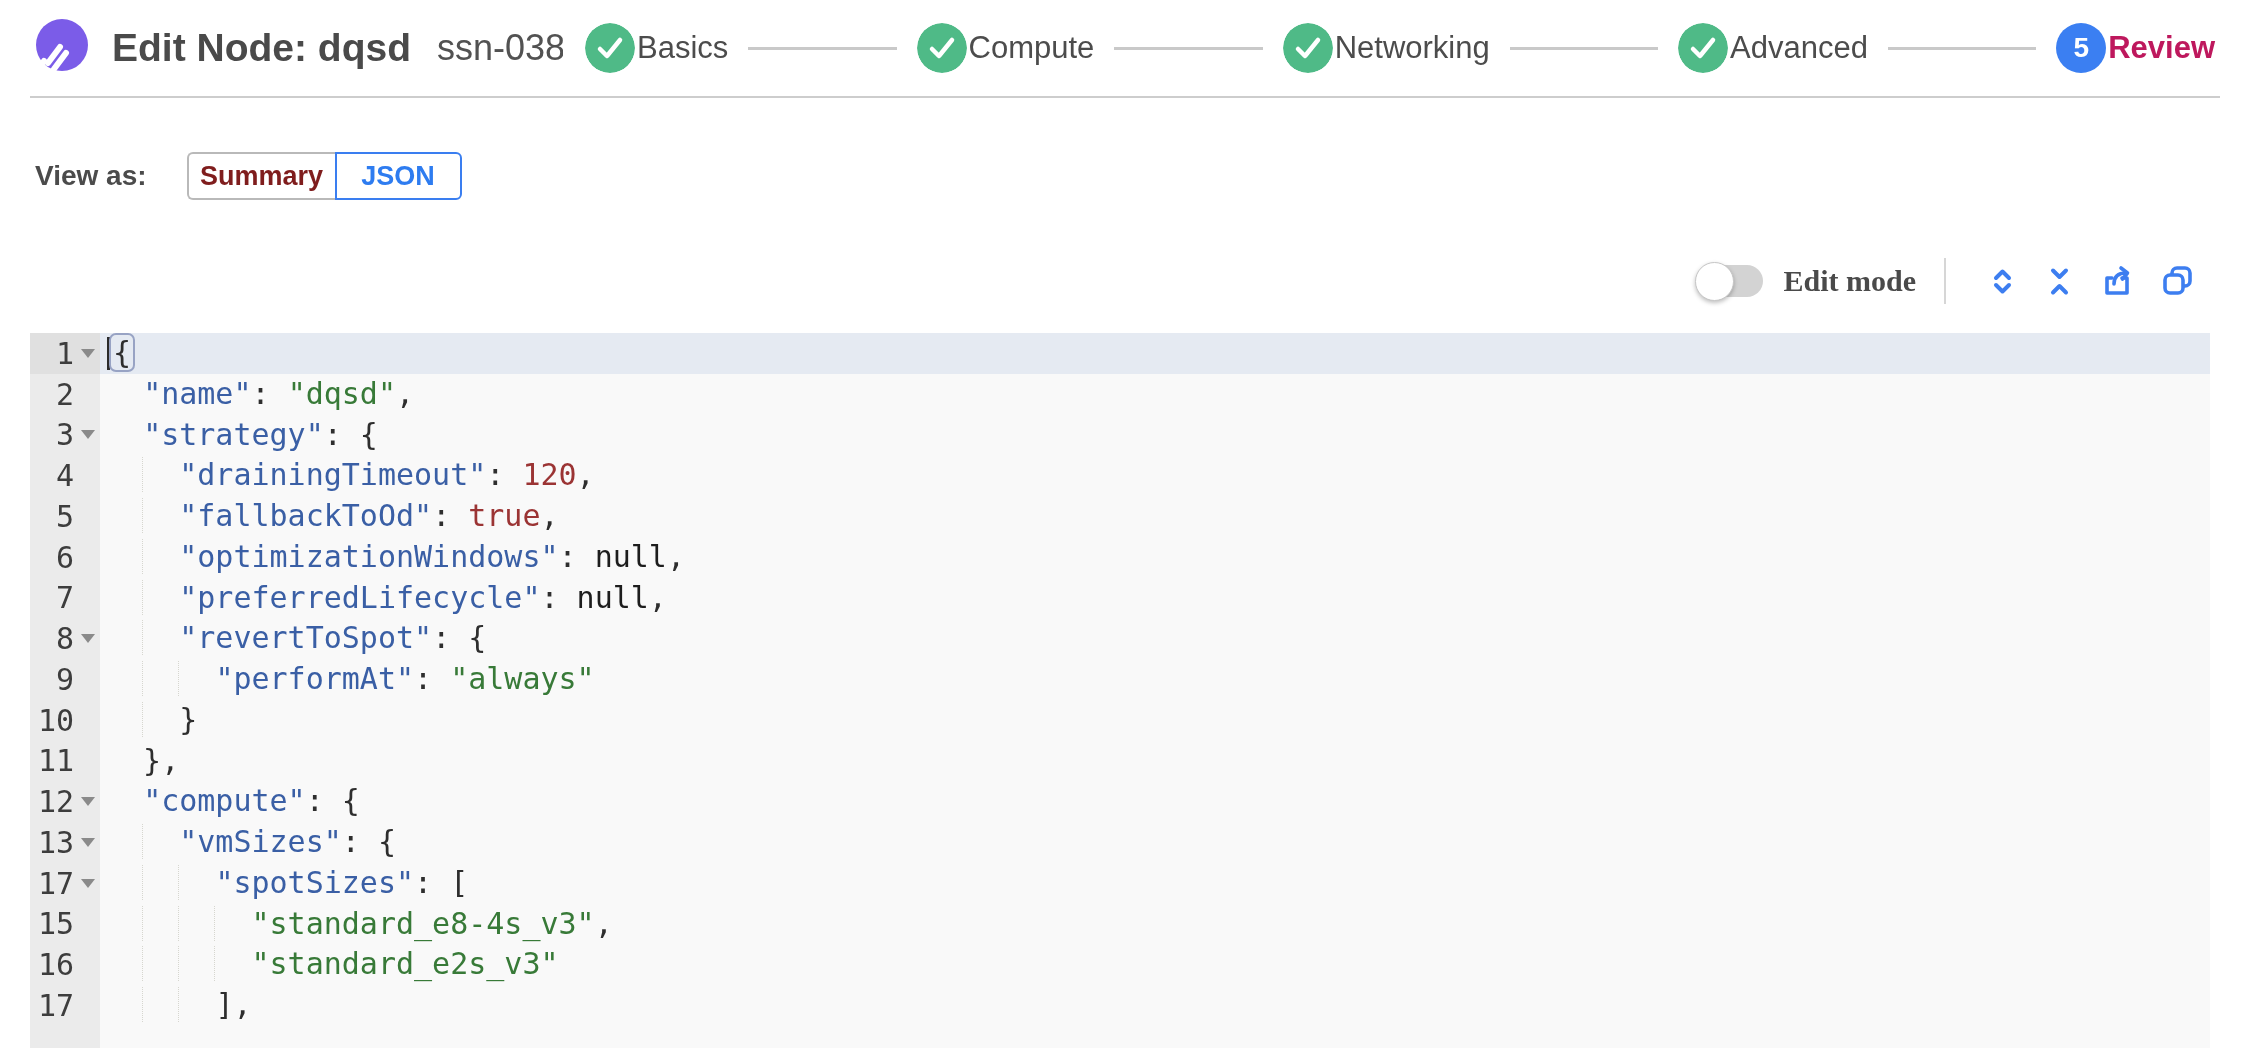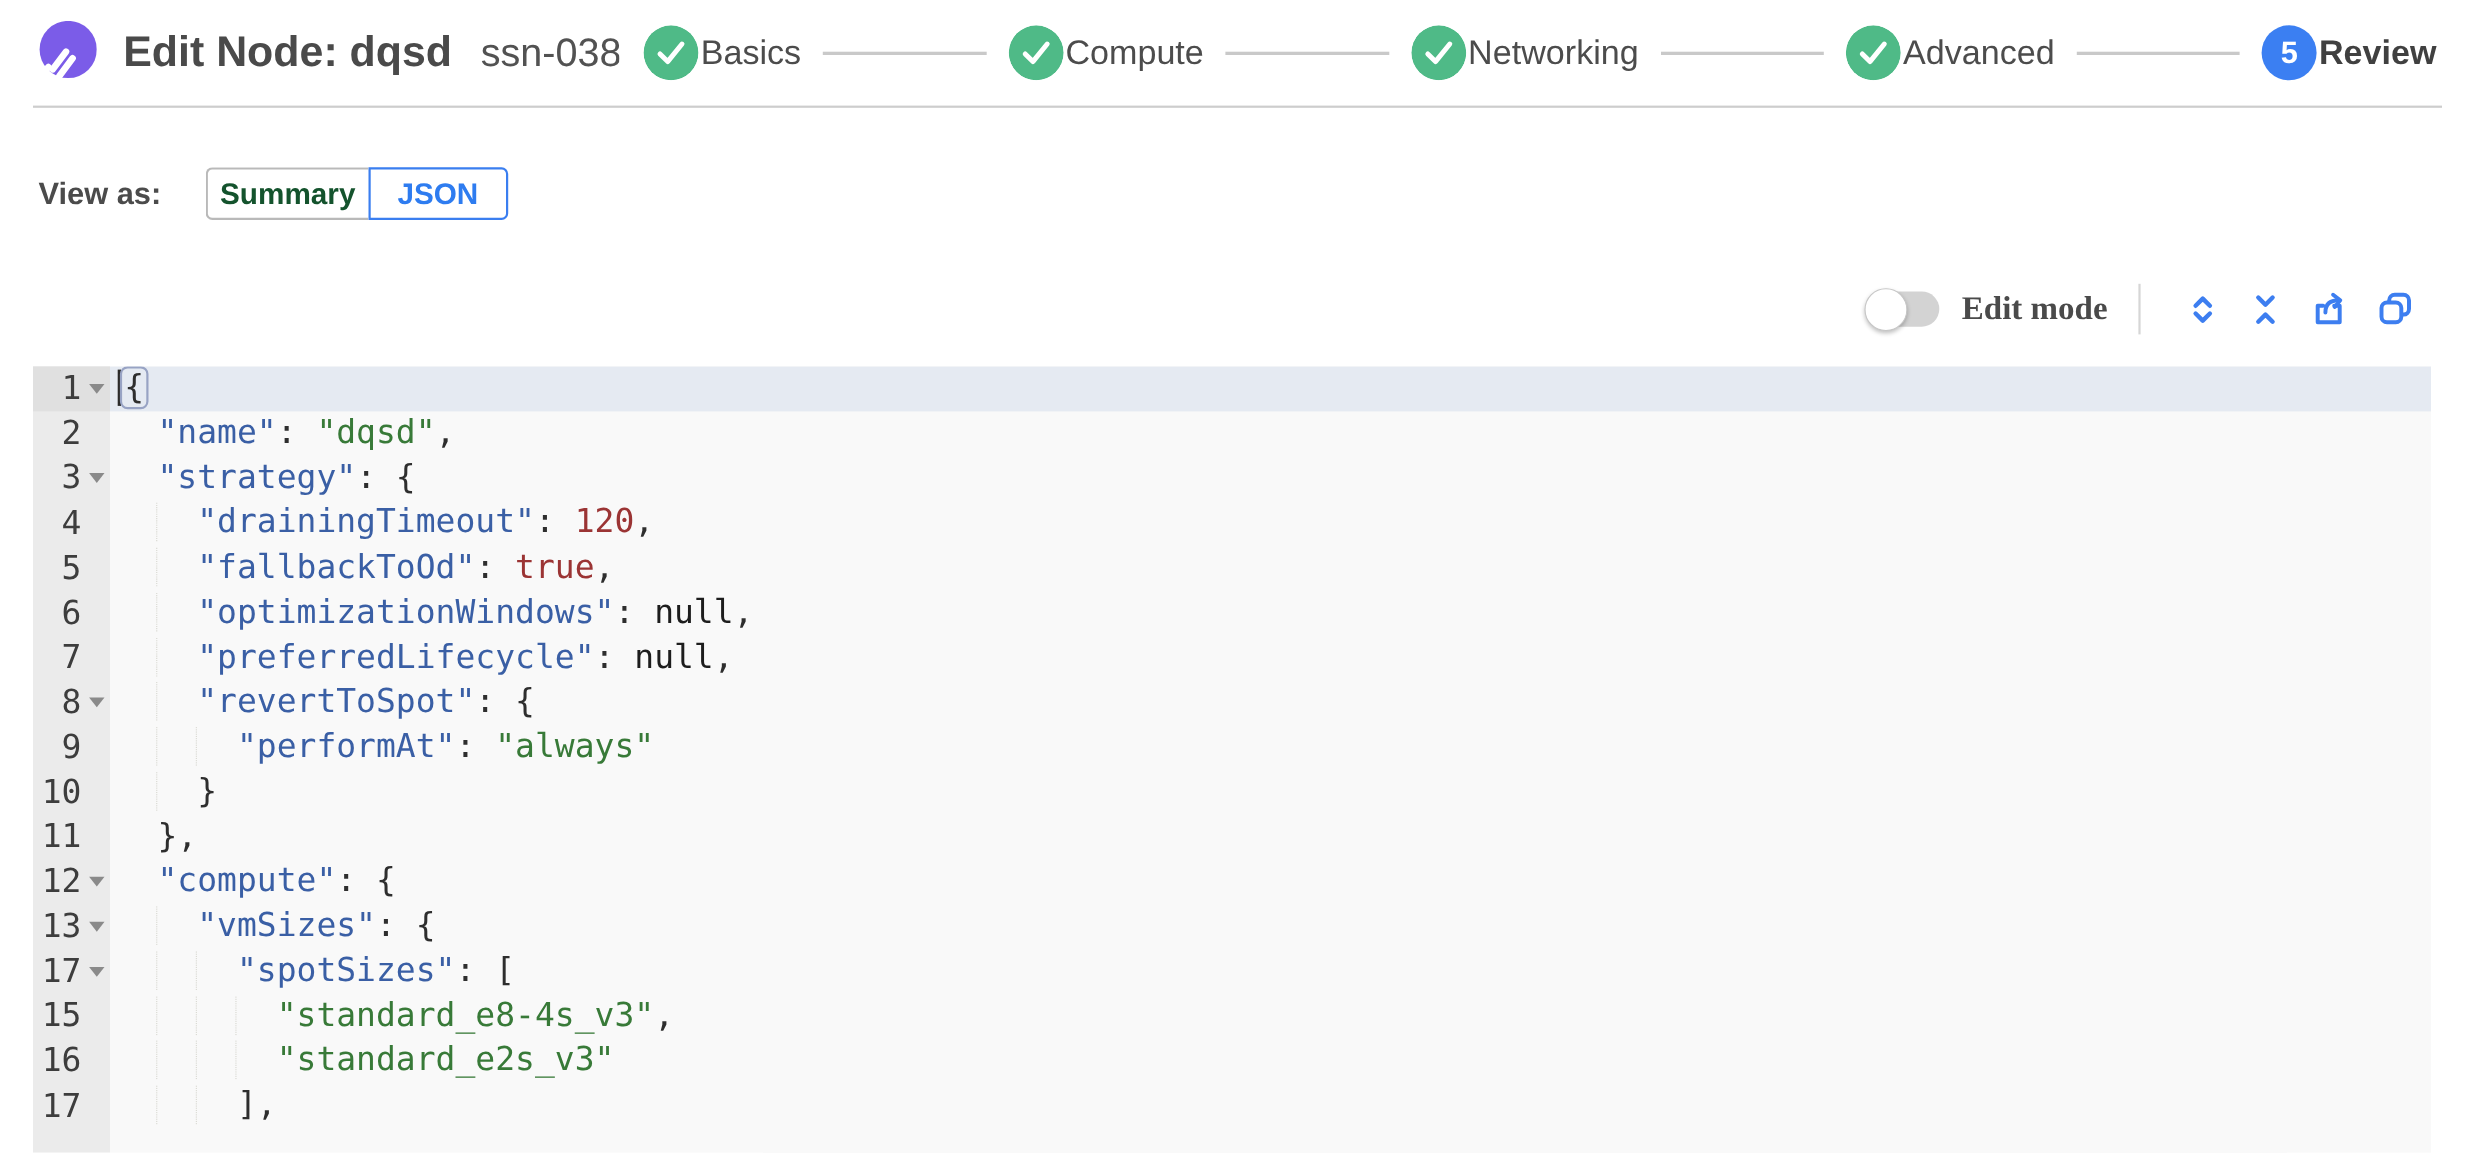--- a/index.html
+++ b/index.html
@@ -11,31 +11,31 @@
   .logo { flex:none; width:58px; height:58px; }
   .title { font-size:39px; font-weight:700; color:#4a4a4a; margin-left:24px; white-space:nowrap; }
   .node-id { font-size:36px; color:#525252; margin-left:26px; width:126px;
              overflow:hidden; white-space:nowrap; flex:none; }
   .stepper { flex:1; display:flex; align-items:center; margin-left:22px; }
   .step { display:flex; align-items:center; gap:2px; cursor:pointer; }
   .step-circle { width:50px; height:50px; border-radius:50%; flex:none;
                  display:flex; align-items:center; justify-content:center; }
   .step-circle.current { background:#3b7ff2; color:#fff; font-size:28px; font-weight:700; }
   .step-label { font-size:31px; color:#4c4c4c; font-weight:500; white-space:nowrap; }
-  .step-label.current { color:#404040; font-weight:700; }
+  .step-label.current { color:#be185d; font-weight:700; }
   .connector { flex:1; height:3px; background:#c9c9c9; margin:0 20px; min-width:30px; }
   .rule { height:2px; background:#cdcdcd; margin:0 30px; }
 
   
   .viewas { display:flex; align-items:center; margin:54px 0 0 35px; }
   .viewas-label { font-size:28px; font-weight:700; color:#4b4b4b; margin-right:40px; }
   .seg-btn { height:48px; background:#fff; font-size:27px; font-weight:700;
              display:flex; align-items:center; justify-content:center; cursor:pointer; }
   .seg-btn.summary { width:148px; border:2px solid #b9b9b9; border-right:none;
-                     border-radius:6px 0 0 6px; color:#14532d; }
+                     border-radius:6px 0 0 6px; color:#7f1d1d; }
   .seg-btn.json { width:127px; border:2px solid #3a7ef0; border-radius:0 6px 6px 0; color:#2e7cf0; }
   .seg-group { display:flex; }
 
   
   .toolbar { display:flex; align-items:center; justify-content:flex-end;
              margin:56px 42px 0 0; height:50px;font-family:Liberation Serif, serif; }
   .toggle { position:relative; width:64px; height:32px; border-radius:16px;
             background:#d3d3d3; cursor:pointer; flex:none; }
   .knob { position:absolute; left:-4px; top:-3px; width:39px; height:39px; border-radius:50%;
           background:#fff; border:1px solid #c6c6c6; box-shadow:0 2px 4px rgba(0,0,0,.25); }

